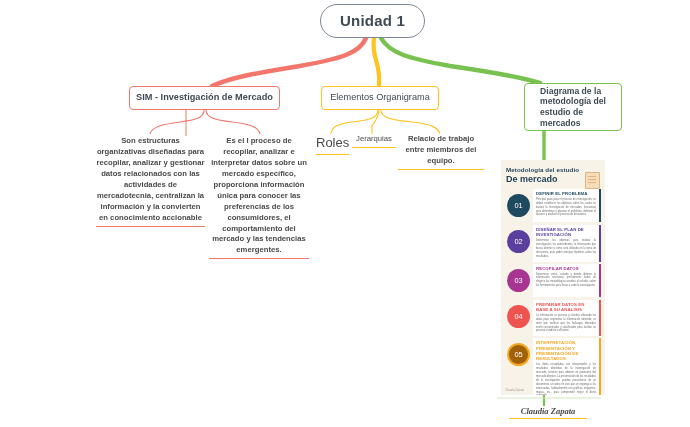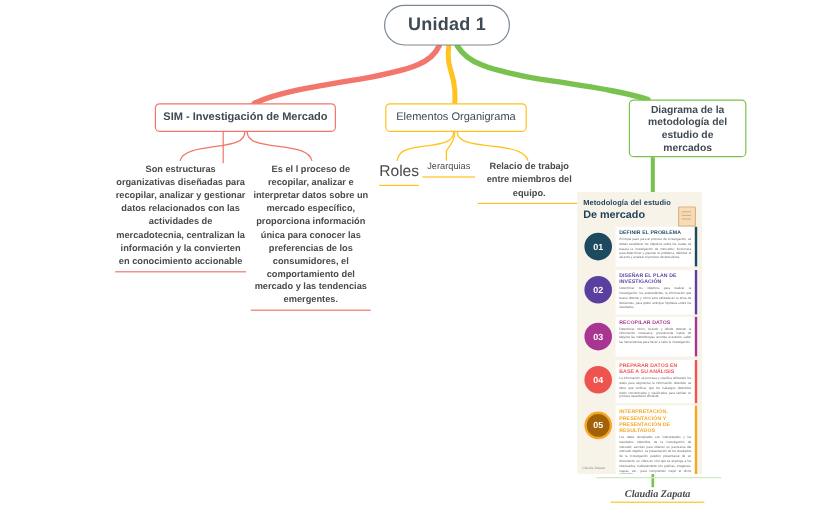--- a/index.html
+++ b/index.html
@@ -31,21 +31,21 @@
   }
 
   
   .node {
     position: absolute;
     box-sizing: border-box;
     background: #ffffff;
     display: flex;
     align-items: center;
     justify-content: center;
-    text-align: center;
+    text-align: left;
     line-height: 1.25;
   }
   .root-node {
     left: 320px;
     top: 4px;
     width: 105px;
     height: 34px;
     border: 1.6px solid #7b8794;
     border-radius: 17px;
     font-size: 15px;
@@ -133,21 +133,21 @@
   .leaf-relacion {
     left: 398px;
     top: 134px;
     width: 86px;
     font-weight: bold;
   }
 
   
   .infographic {
     position: absolute;
-    left: 481px;
+    left: 501px;
     top: 160px;
     width: 104px;
     height: 235px;
     background: #f7f3e8;
     overflow: hidden;
     box-sizing: border-box;
   }
   .info-head {
     padding: 6px 5px 3px 5px;
     position: relative;
@@ -195,21 +195,21 @@
     flex: 0 0 auto;
     width: 19px;
     height: 19px;
     border-radius: 50%;
     border-width: 2.2px;
     border-style: solid;
     display: flex;
     align-items: center;
     justify-content: center;
     font-size: 7.4px;
-    font-weight: bold;
+    font-weight: normal;
     color: #ffffff;
     margin-top: 5px;
     margin-right: 3px;
   }
   .step-body {
     flex: 1 1 auto;
     background: #ffffff;
     border-right-width: 2.4px;
     border-right-style: solid;
     padding: 2px 3px 3px 3px;

